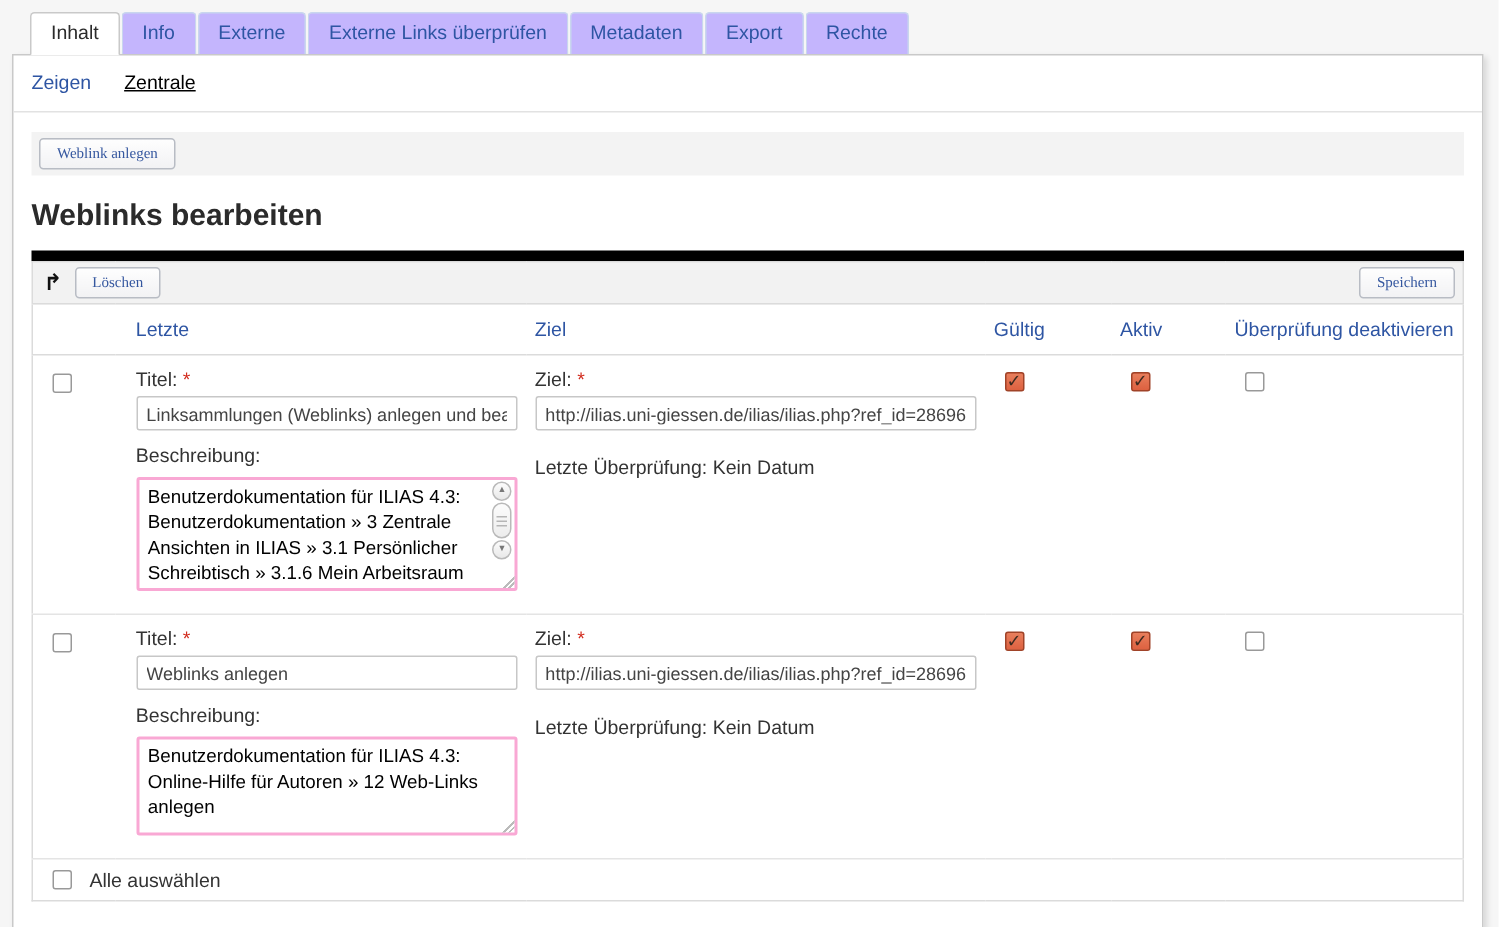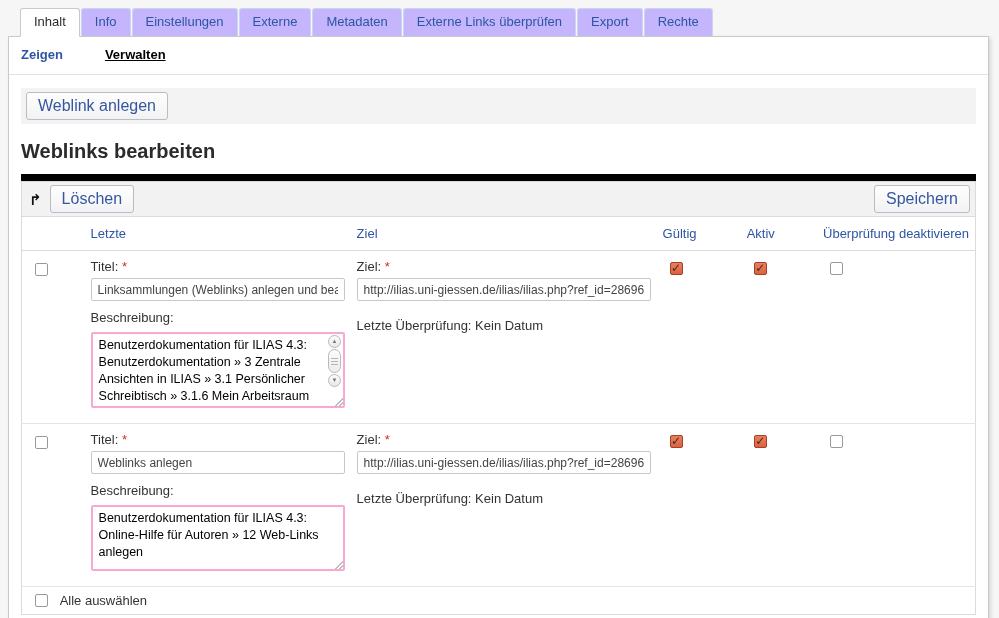--- a/index.html
+++ b/index.html
@@ -40,43 +40,42 @@
   .panel {
     margin-left:8px;
     width:981px;
     background:#fff;
     border:1px solid #c9c9c9;
     box-shadow:2px 2px 4px rgba(0,0,0,.12);
     min-height:583px;
     position:relative; z-index:1;
   }
   .subtabs {
-    display:flex; gap:42px;
+    display:flex; gap:22px;
     padding:10px 12px 12px 12px;
     border-bottom:1px solid #e2e2e2;
-    font-weight:bold;
   }
   .subtab { color:#2e55a3; cursor:pointer; }
   .subtab.active { color:#000; text-decoration:underline; }
   .inner { padding:13px 12px 0 12px; }
   
   .toolbar {
     background:#f3f3f3;
     padding:4px 5px;
   }
   .btn {
     display:inline-block;
-    font-size:16px;
+    font-size:10px;
     color:#35579f;
     background:linear-gradient(#fefefe,#f2f2f4);
     border:1px solid #b8bcc4;
     border-radius:3px;
     padding:4px 11px;
     cursor:pointer;
-    font-family:Liberation Sans, sans-serif;
+    font-family:Liberation Serif, serif;
   }
   
   h1.page-title {
     font-size:20px;
     font-weight:bold;
     color:#2b2b2b;
     margin-top:16px;
     padding-bottom:11px;
     border-bottom:7px solid #000000;
   }
@@ -186,33 +185,32 @@
     padding:5px 0 6px 13px;
   }
   .selall-label { margin-left:8px; vertical-align:middle; }
 </style>
 </head>
 <body>
 
 <div class="tabbar">
   <div class="tab active">Inhalt</div>
   <div class="tab">Info</div>
-  <div class="tab">Einstellungen</div>
   <div class="tab">Externe</div>
+  <div class="tab">Externe Links überprüfen</div>
   <div class="tab">Metadaten</div>
-  <div class="tab">Externe Links überprüfen</div>
   <div class="tab">Export</div>
   <div class="tab">Rechte</div>
 </div>
 
 <div class="panel">
 
   <div class="subtabs">
     <span class="subtab">Zeigen</span>
-    <span class="subtab active">Verwalten</span>
+    <span class="subtab active">Zentrale</span>
   </div>
 
   <div class="inner">
 
     <div class="toolbar">
       <button class="btn">Weblink anlegen</button>
     </div>
 
     <h1 class="page-title">Weblinks bearbeiten</h1>
 

